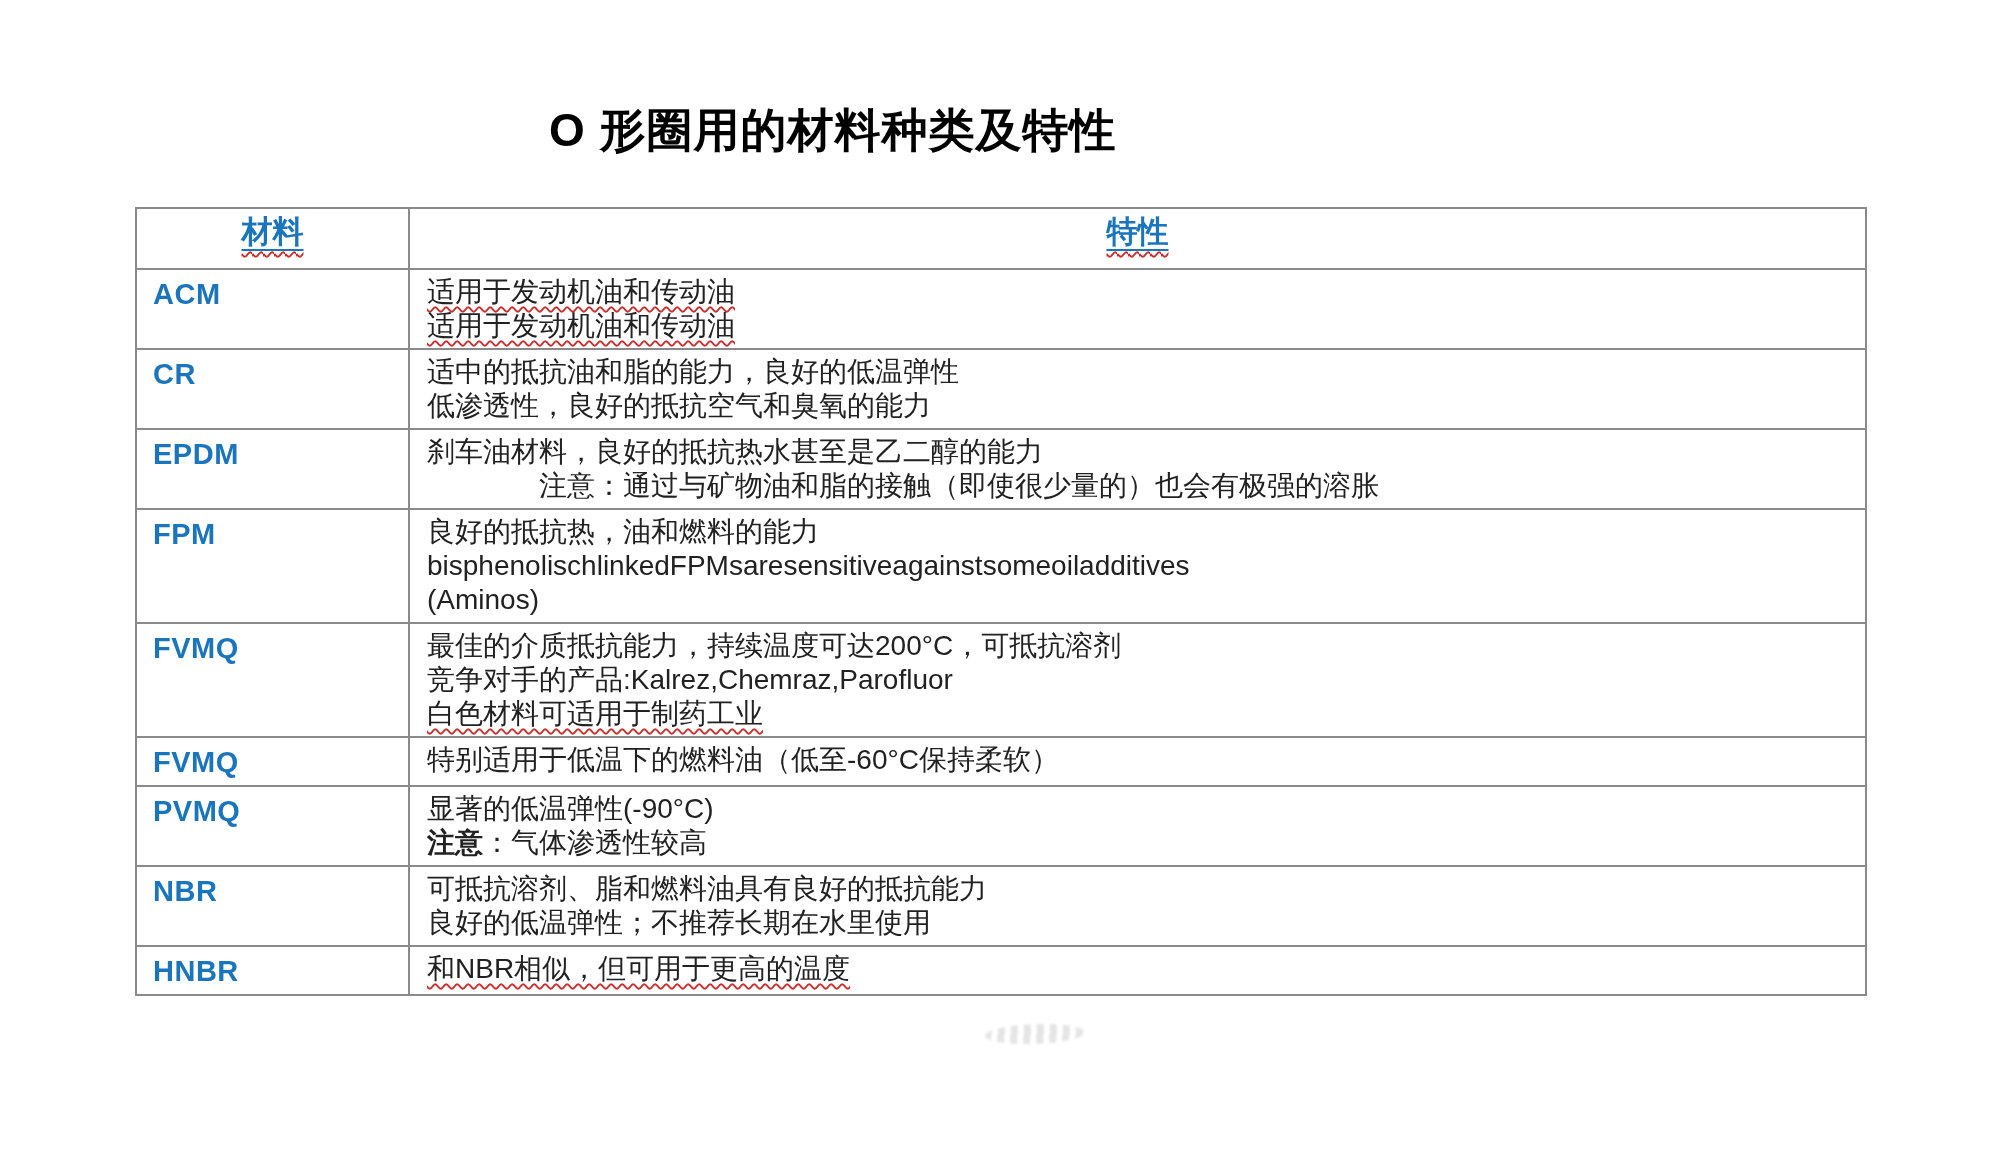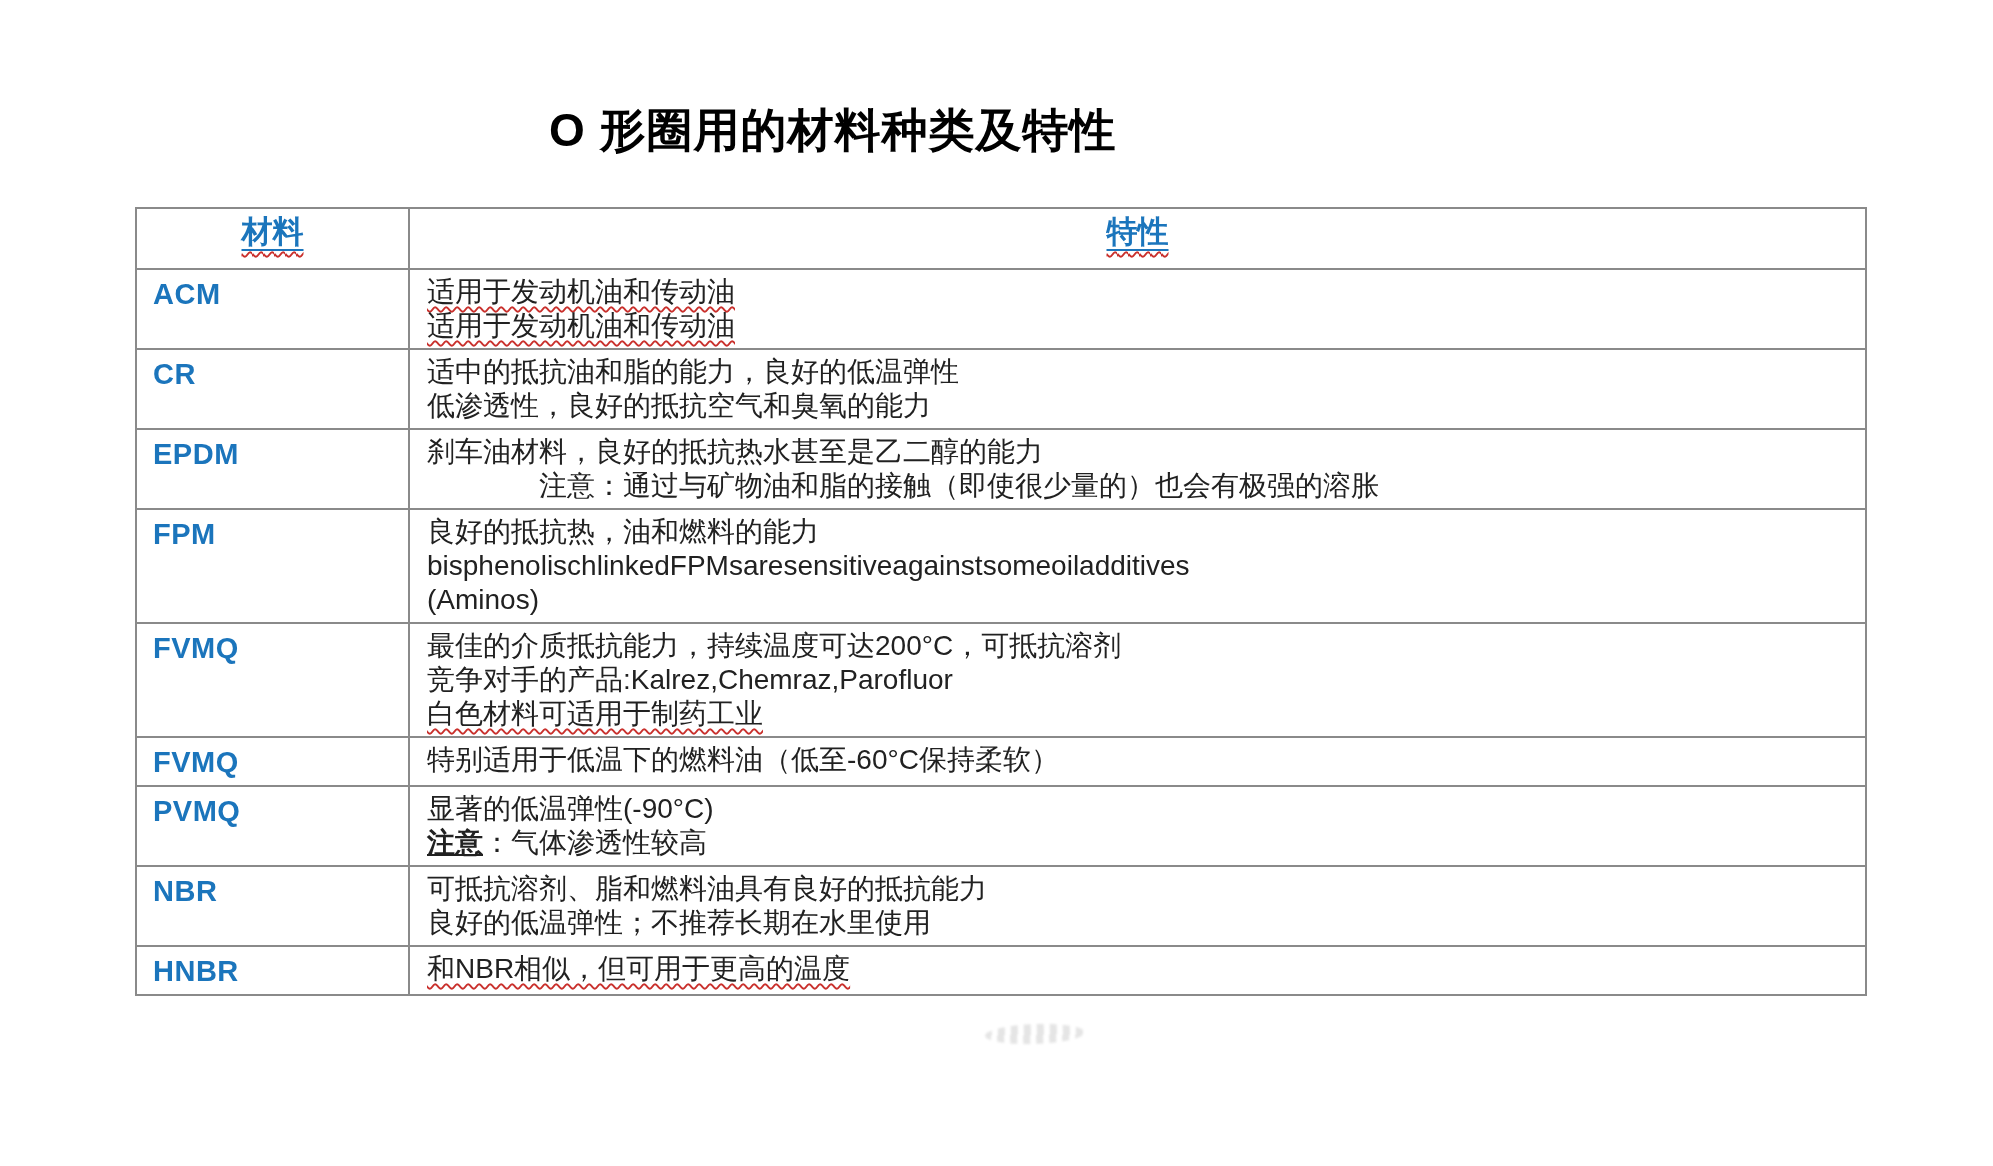--- a/index.html
+++ b/index.html
@@ -71,21 +71,21 @@
   td.cell-prop{
     padding:5px 14px 5px 17px;
     font-size:28px;
     border-radius:31px;
   }
   .line{
     line-height:34px;
     white-space:pre-wrap;
     color:var(--ink);
   }
-  .line .b{font-weight:bold;text-decoration:underline;}
+  .line .b{font-weight:bold;}
   .indent{padding-left:112px;}
   .spell{
     text-decoration:underline wavy var(--squig) 1.5px;
     text-underline-offset:5px;
     text-decoration-skip-ink:none;
   }
   .smudge{
     position:absolute;
     left:985px;top:1024px;
     width:100px;height:20px;

